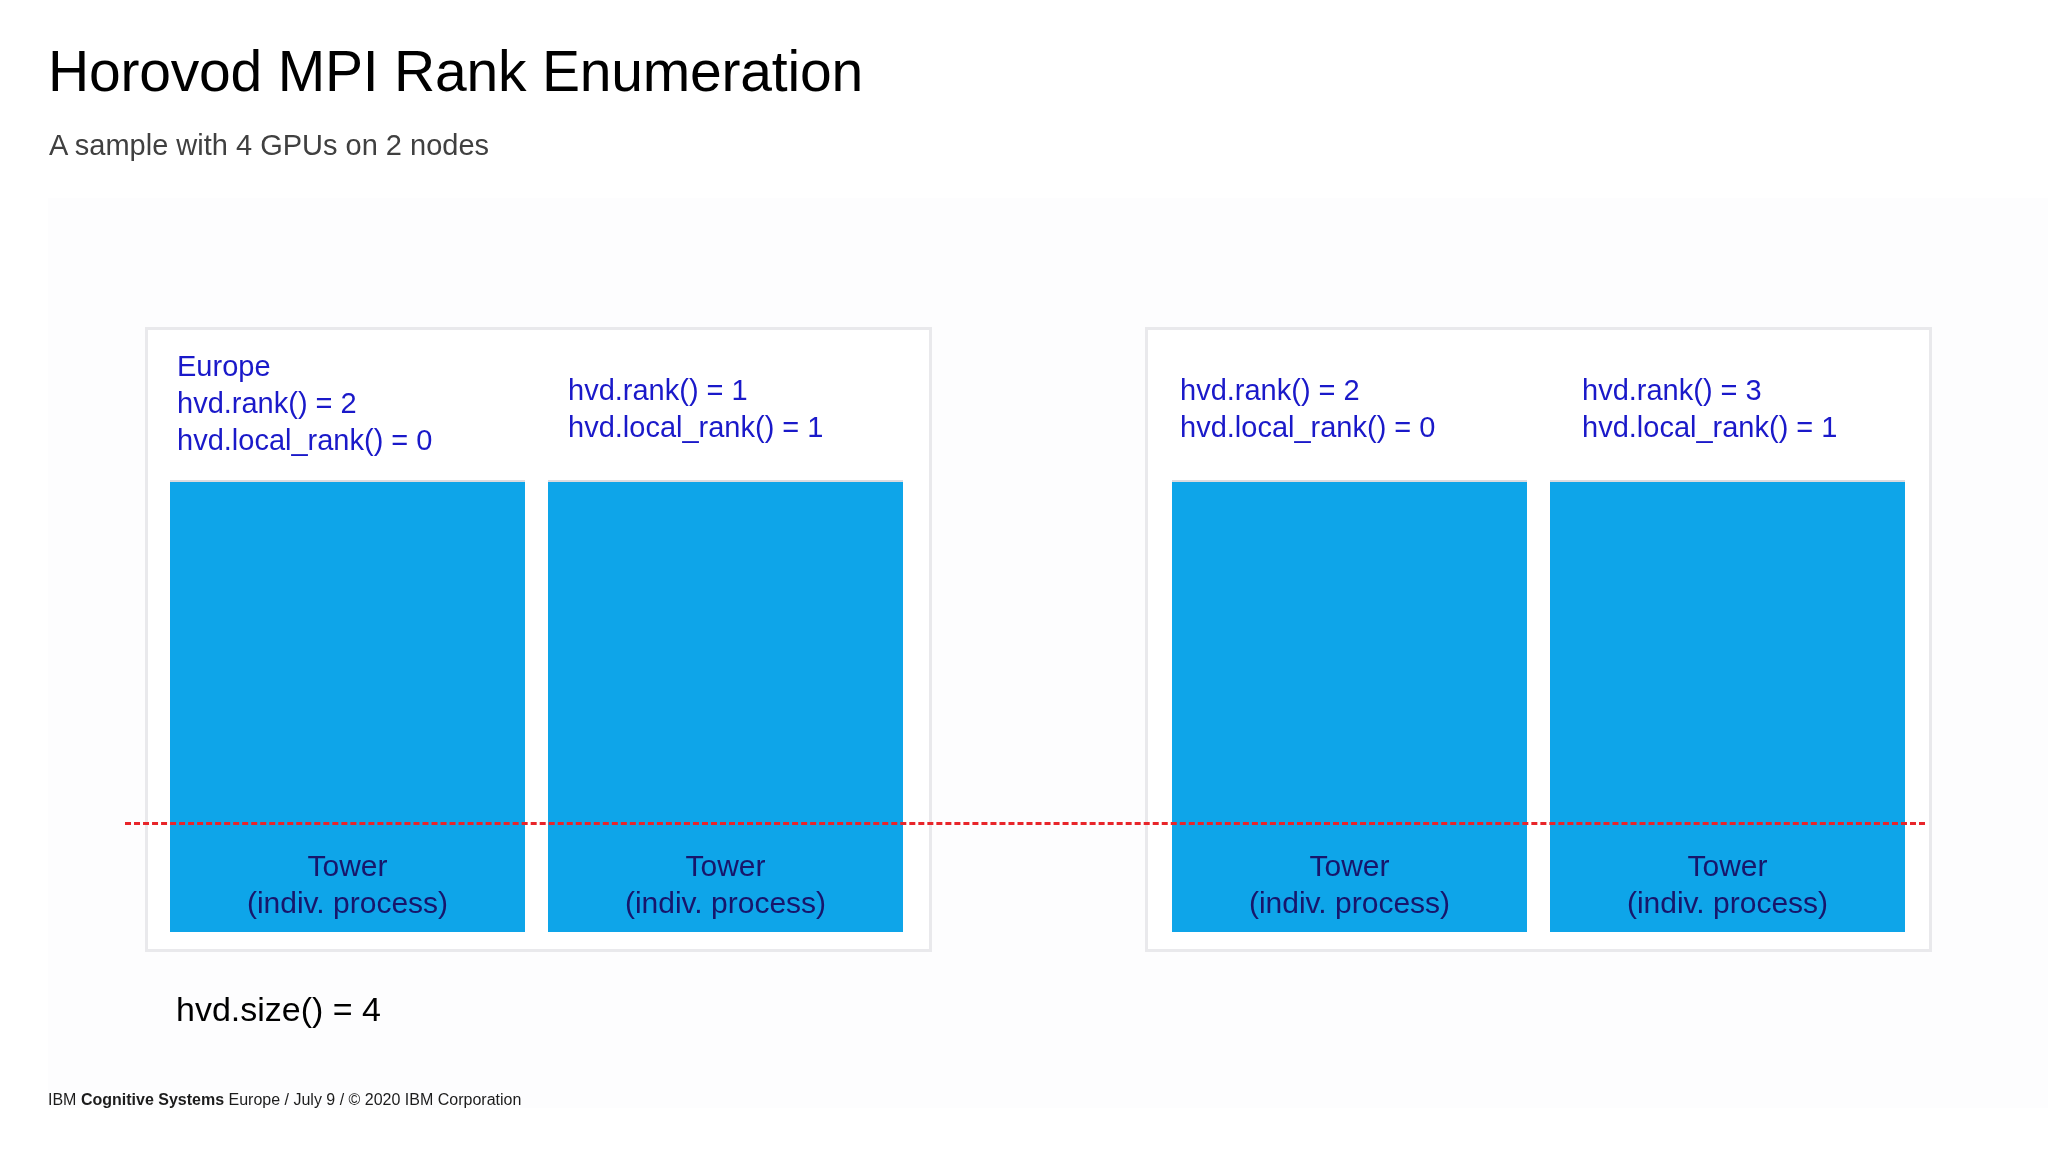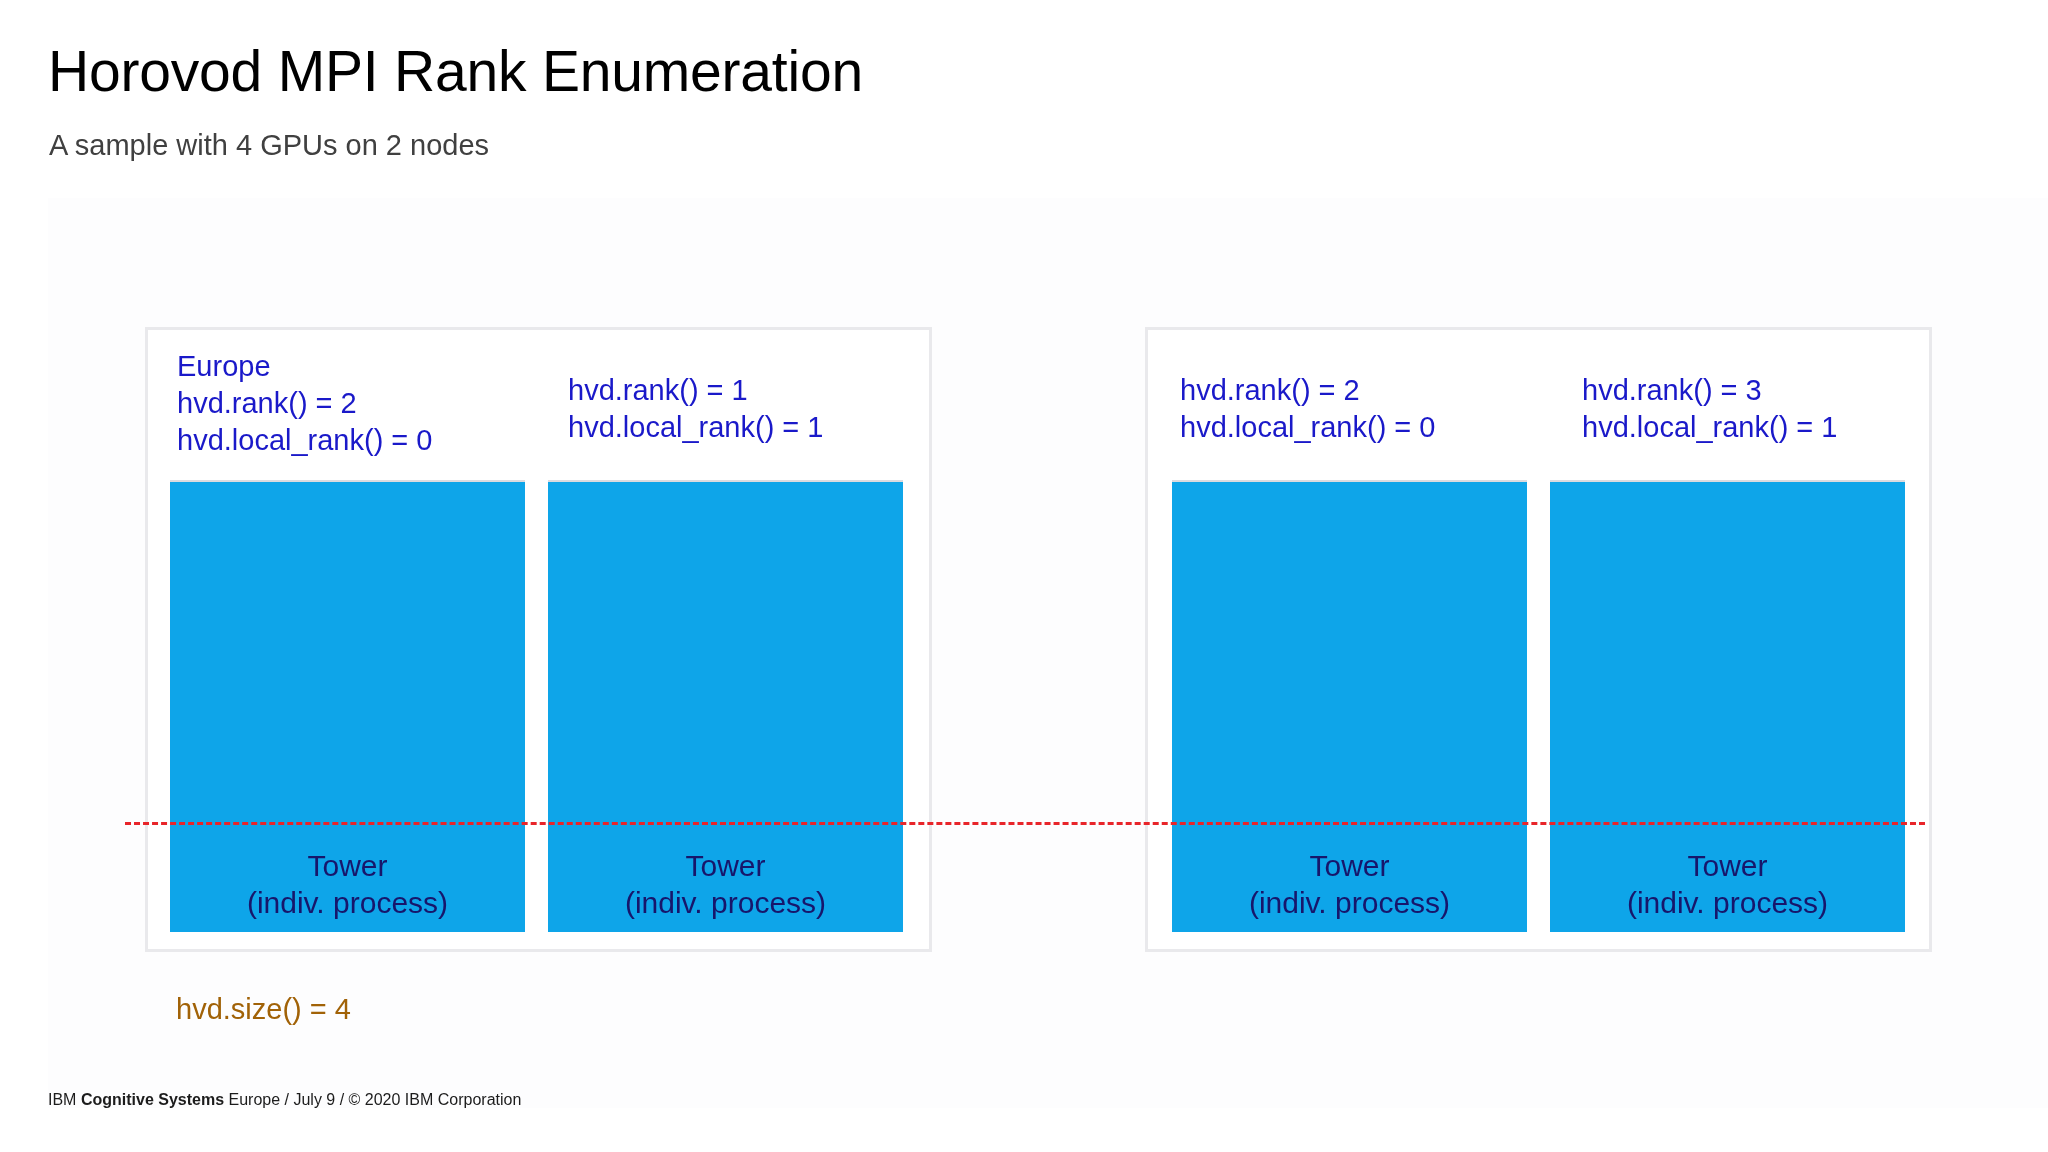--- a/index.html
+++ b/index.html
@@ -132,23 +132,23 @@
     width: 1800px;
     height: 0;
     border-top: 3px dashed #e8252a;
   }
 
   
   .size-note {
     position: absolute;
     left: 176px;
     top: 991px;
-    font-size: 29px;
+    font-size: 34px;
     line-height: 36px;
-    color: #a16207;
+    color: #000000;
     white-space: nowrap;
   }
 
   
   .footer {
     position: absolute;
     left: 48px;
     top: 1090px;
     font-size: 16px;
     line-height: 20px;

